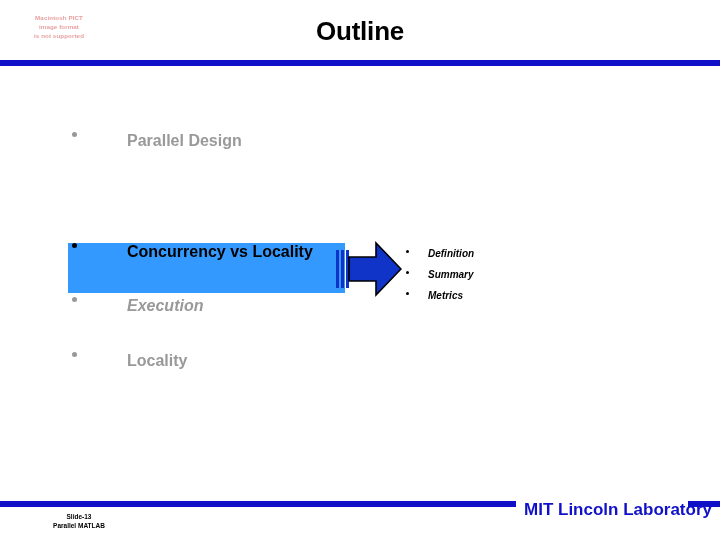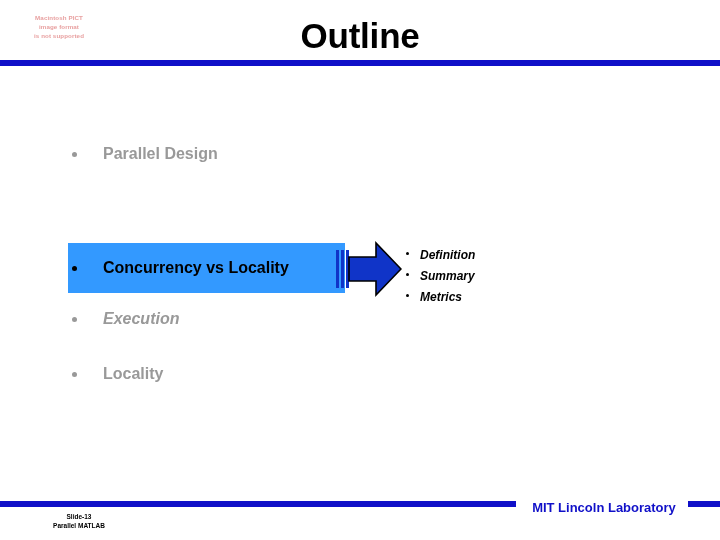--- a/index.html
+++ b/index.html
@@ -39,21 +39,21 @@
     letter-spacing: 0.1px;
     white-space: pre-line;
   }
   .slide-title {
     position: absolute;
     left: 0;
     top: 16px;
     width: 720px;
     text-align: center;
     font-family: "Liberation Sans", sans-serif;
-    font-size: 35px;
+    font-size: 26px;
     font-weight: bold;
     color: #000000;
     letter-spacing: -0.2px;
   }
   .header-rule {
     position: absolute;
     left: 0;
     top: 60px;
     width: 720px;
     height: 6px;
@@ -67,21 +67,21 @@
     top: 0;
     width: 720px;
     height: 540px;
   }
   .bullet-row {
     position: absolute;
     left: 68px;
     width: 290px;
     height: 44px;
     display: flex;
-    align-items: center;
+    gap: 24px;
   }
   .bullet-dot {
     width: 5px;
     height: 5px;
     border-radius: 50%;
     flex: 0 0 auto;
     margin-left: 4px;
     margin-right: 26px;
     background: #999999;
   }
@@ -145,25 +145,26 @@
     height: 3px;
     border-radius: 50%;
     background: #000000;
     flex: 0 0 auto;
     margin-right: 11px;
     position: relative;
     top: -4px;
   }
   .sub-text {
     font-family: "Liberation Sans", sans-serif;
-    font-size: 12px;
+    font-size: 10px;
     font-weight: bold;
     font-style: italic;
     color: #000000;
     white-space: nowrap;
+    margin-left: 8px;
   }
 
   
   .footer-rule-left {
     position: absolute;
     left: 0;
     top: 501px;
     width: 516px;
     height: 6px;
     background: #1010c8;
@@ -188,21 +189,21 @@
     color: #000000;
     line-height: 9px;
   }
   .footer-org {
     position: absolute;
     left: 524px;
     top: 500px;
     width: 160px;
     text-align: center;
     font-family: "Liberation Sans", sans-serif;
-    font-size: 13px;
+    font-size: 17px;
     font-weight: bold;
     color: #1010c8;
     white-space: nowrap;
   }
 </style>
 </head>
 <body>
 
 <div class="slide">
 

